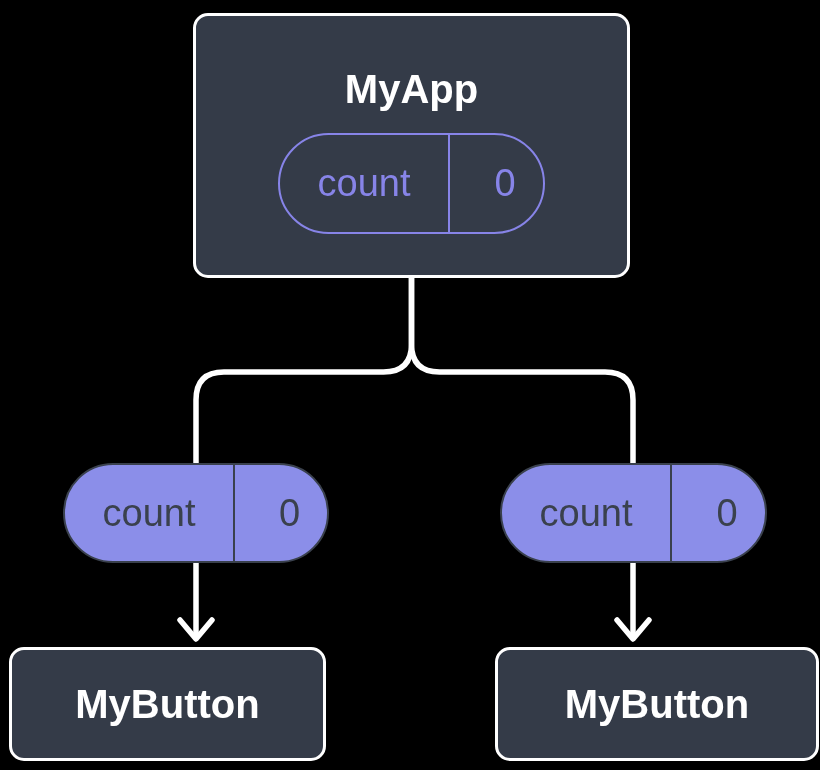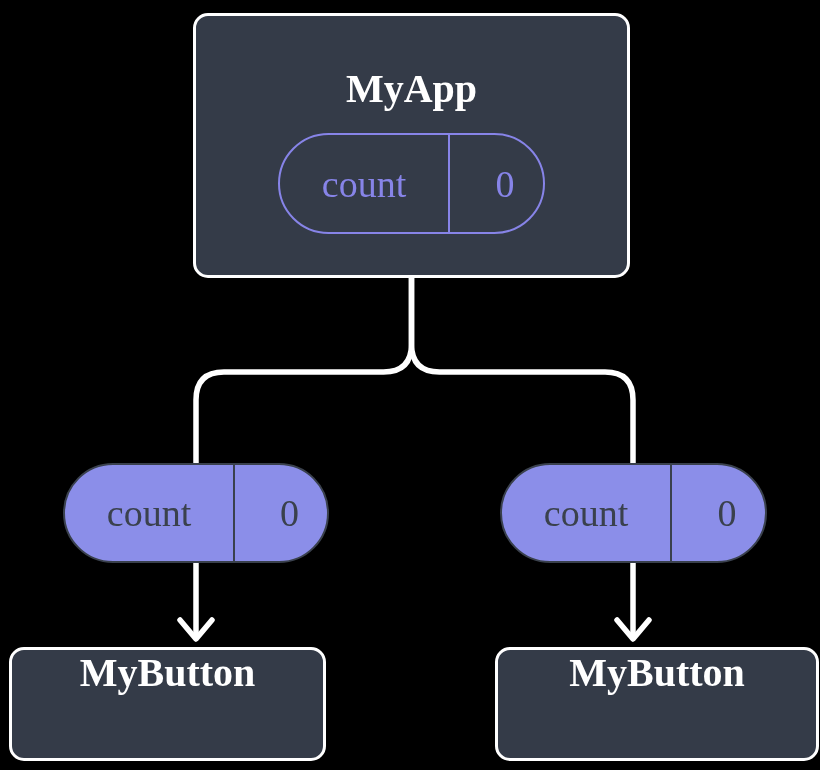--- a/index.html
+++ b/index.html
@@ -6,21 +6,21 @@
     margin: 0;
     padding: 0;
     background: #000;
   }
   .canvas {
     position: relative;
     width: 820px;
     height: 770px;
     background: var(--background, #000000);
     overflow: hidden;
-    font-family: Liberation Serif, serif;
+    font-family: Liberation Sans, sans-serif;
   }
 
   
   .connectors {
     position: absolute;
     left: 0;
     top: 0;
     z-index: 1;
   }
   .connectors path {
@@ -52,20 +52,21 @@
     top: 13px;
     width: 437px;
     height: 265px;
     padding-top: 50px;
   }
   .leaf-card {
     width: 317px;
     height: 114px;
     top: 647px;
     display: flex;
+    align-items: center;
     justify-content: center;
   }
   .leaf-card.left  { left: 9px; }
   .leaf-card.right { left: 495px; width: 324px; }
 
   
   .pill {
     box-sizing: border-box;
     display: flex;
     align-items: stretch;

